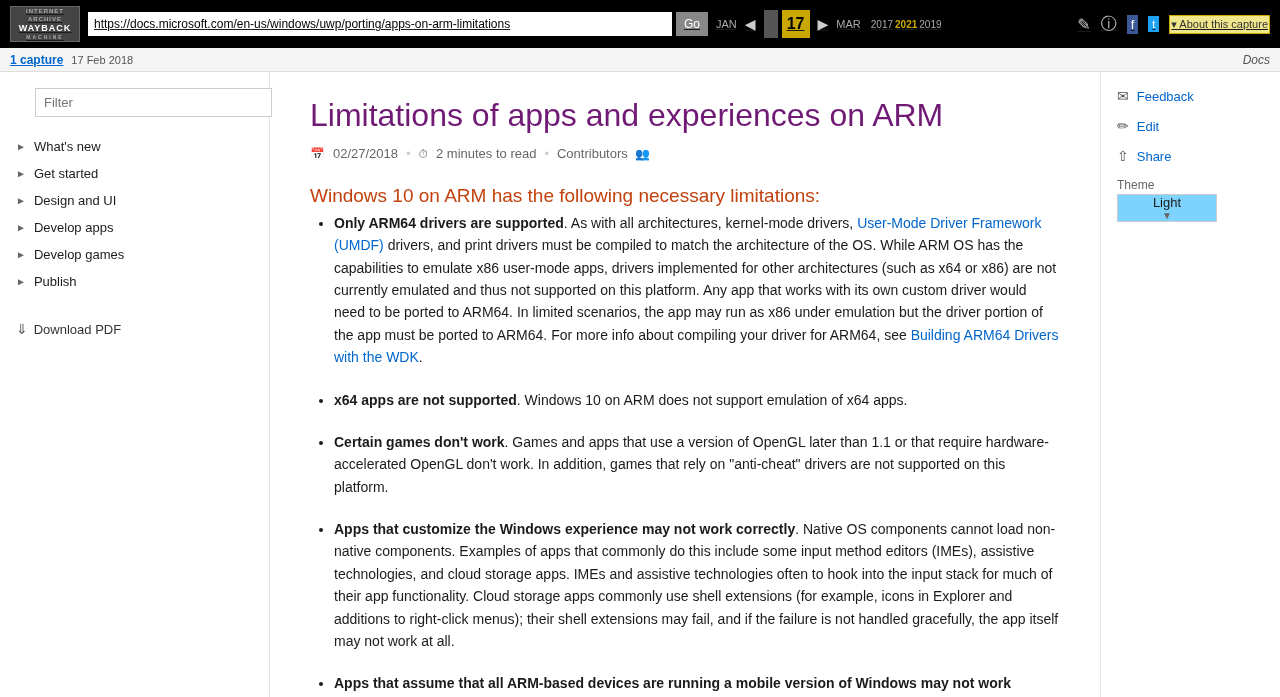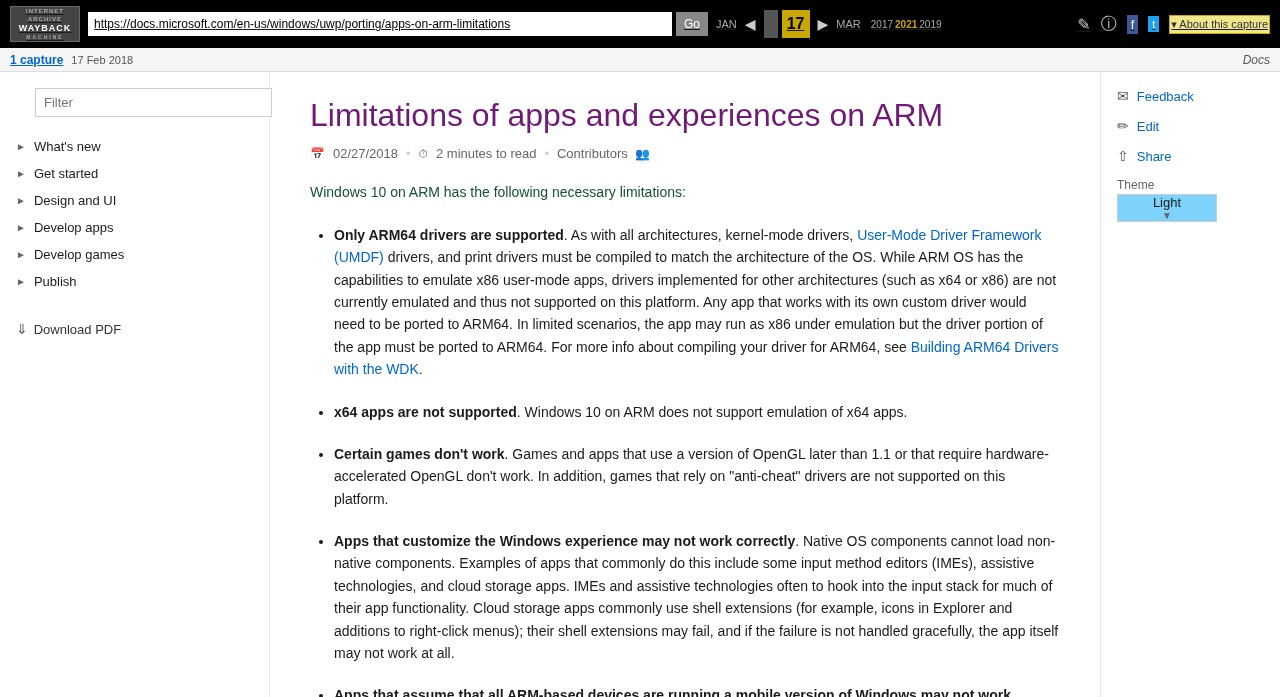--- a/index.html
+++ b/index.html
@@ -232,23 +232,22 @@
       margin-bottom: 20px;
     }
     .meta-icon {
       font-size: 12px;
       color: #666;
     }
     .meta-sep {
       color: #ccc;
     }
     #article-intro {
-      font-size: 14px;
-      color: #14532d;
-      margin-bottom: 20px;
+      font-size: 19px;
+      color: #c2410c;
       line-height: 1.6;
     }
     #article-body ul {
       padding-left: 24px;
       list-style-type: disc;
     }
     #article-body li {
       margin-bottom: 20px;
       font-size: 14px;
       line-height: 1.6;

